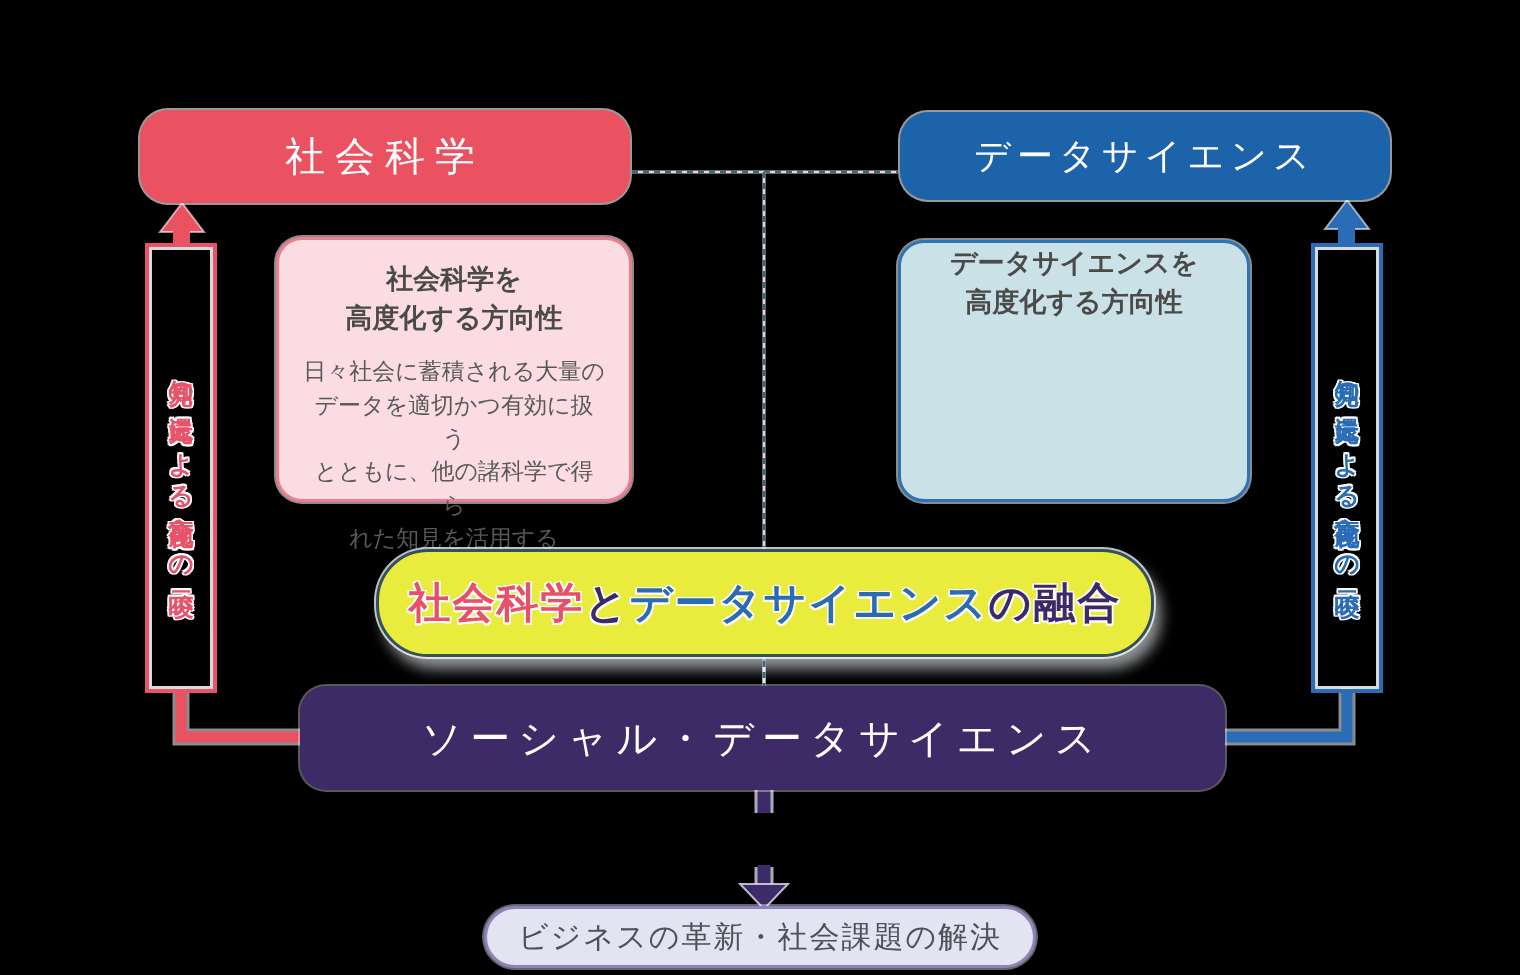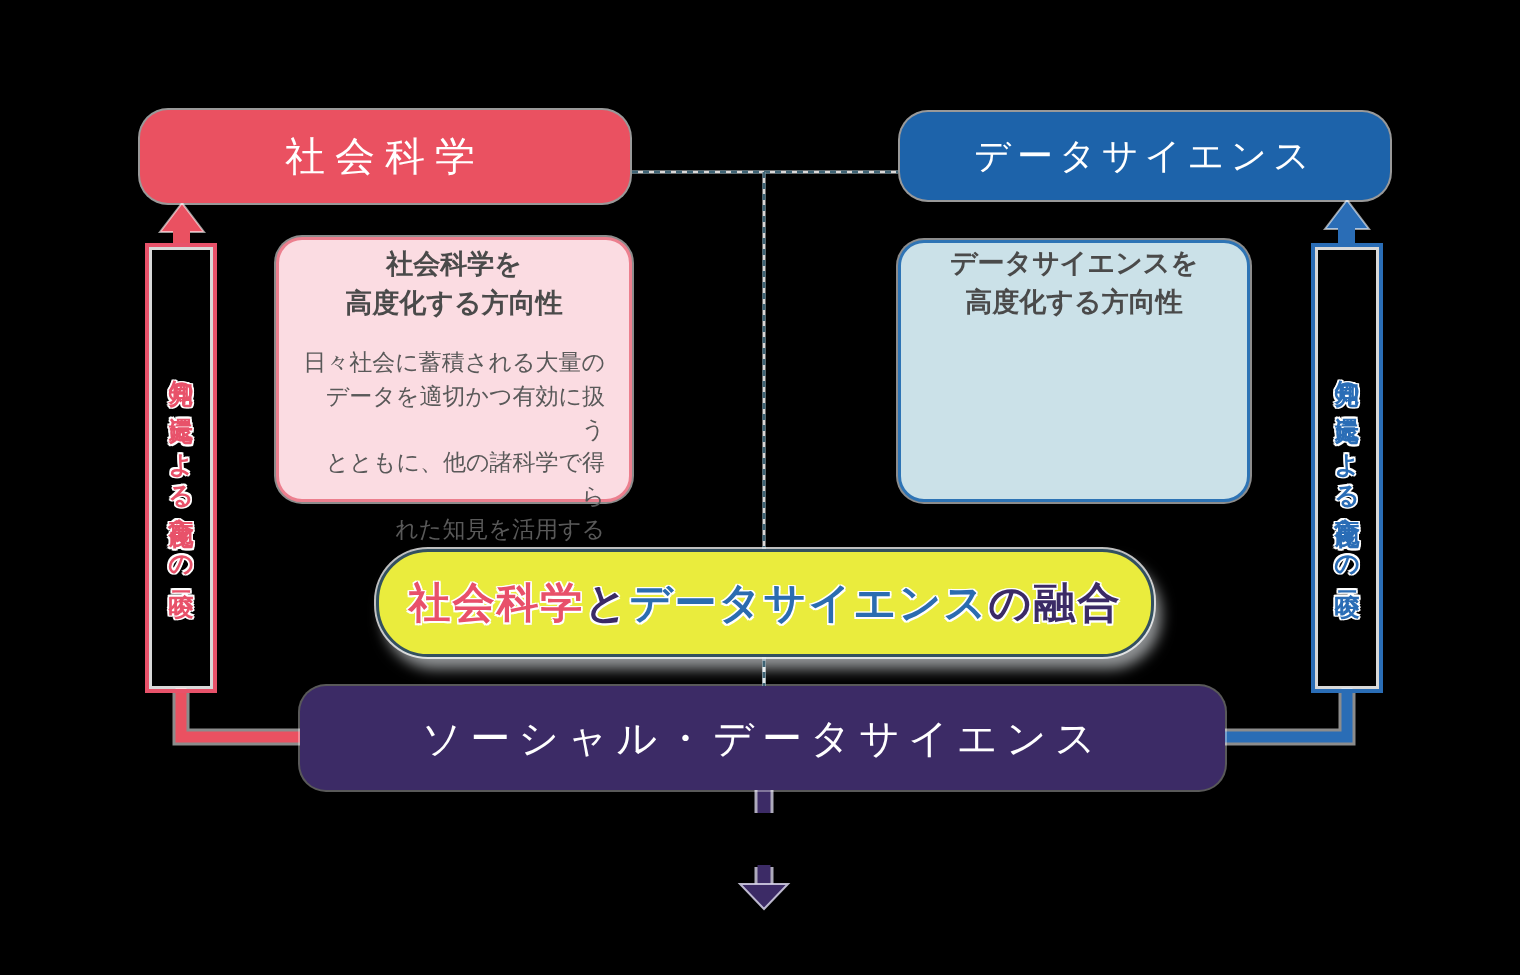--- a/index.html
+++ b/index.html
@@ -29,31 +29,31 @@
   }
 
   #red-box   { left:140px; top:110px; width:490px; height:93px; background:#ea5161;
                border-radius:28px; color:#fff; font-size:40px; letter-spacing:10px;
                box-shadow:0 0 0 2px rgba(255,255,255,0.6); }
   #blue-box  { left:900px; top:112px; width:490px; height:88px; background:#1d63aa;
                border-radius:28px; color:#fff; font-size:36px; letter-spacing:6px;
                box-shadow:0 0 0 2px rgba(255,255,255,0.6); }
 
   #pink-panel { left:276px; top:237px; width:356px; height:265px; background:#fbdce2;
-                border:3px solid #ec7f8e; border-radius:26px; padding:4px 24px 0;
+                border:3px solid #ec7f8e; border-radius:26px; padding:19px 24px 0;
                 flex-direction:column; justify-content:flex-start;
                 box-shadow:0 0 0 2px rgba(255,255,255,0.55); }
   #lblue-panel{ left:898px; top:240px; width:352px; height:262px; background:#cbe1e8;
                 border:3px solid #2e74b5; border-radius:26px; padding:0 16px 0;
                 flex-direction:column; justify-content:flex-start;
                 box-shadow:0 0 0 2px rgba(255,255,255,0.55); }
   .panel-title { font-size:27px; font-weight:bold; color:#4a4a4a; line-height:1.45;
                  white-space:pre-line; text-align:center; }
-  .panel-body  { margin-top:24px; font-size:23px; color:#595959; line-height:1.45;
-                 white-space:pre-line; text-align:right; width:100%; }
+  .panel-body  { margin-top:18px; font-size:23px; color:#595959; line-height:1.45;
+                 white-space:pre-line; text-align:center; width:100%; }
   #lblue-panel .panel-body { font-size:22px; }
 
   #fusion-box { left:376px; top:549px; width:778px; height:108px; background:#eaec3d;
                 border:3px solid #33505f; border-radius:52px; font-size:42px; font-weight:bold;
                 letter-spacing:2px;
                 box-shadow:0 0 0 2px rgba(255,255,255,0.75), 7px 12px 14px rgba(222,227,231,0.65); }
 
   #sds-box { left:300px; top:686px; width:925px; height:104px; background:#3c2b66;
              border-radius:26px; color:#fff; font-size:40px; letter-spacing:8px;
              box-shadow:0 0 0 2px rgba(255,255,255,0.35); }
@@ -131,20 +131,23 @@
 
     <div class="box outline-w" id="fusion-box">
       <span><span style="color: rgb(232, 80, 106);">社会科学</span><span style="color: rgb(59, 42, 102);">と</span><span style="color: rgb(43, 108, 176);">データサイエンス</span><span style="color: rgb(59, 42, 102);">の融合</span></span>
     </div>
 
     <div class="box" id="sds-box">
       <span>ソーシャル・データサイエンス</span>
     </div>
 
 
+    <div class="box" id="outcome-box">
+      <span>ビジネスの革新・社会課題の解決</span>
+    </div>
 
     <div class="box" id="left-rect">
       <div class="vtext outline-w">知見の還元による高度化への示唆</div>
     </div>
 
     <div class="box" id="right-rect">
       <div class="vtext outline-w">知見の還元による高度化への示唆</div>
     </div>
 
   </div>

